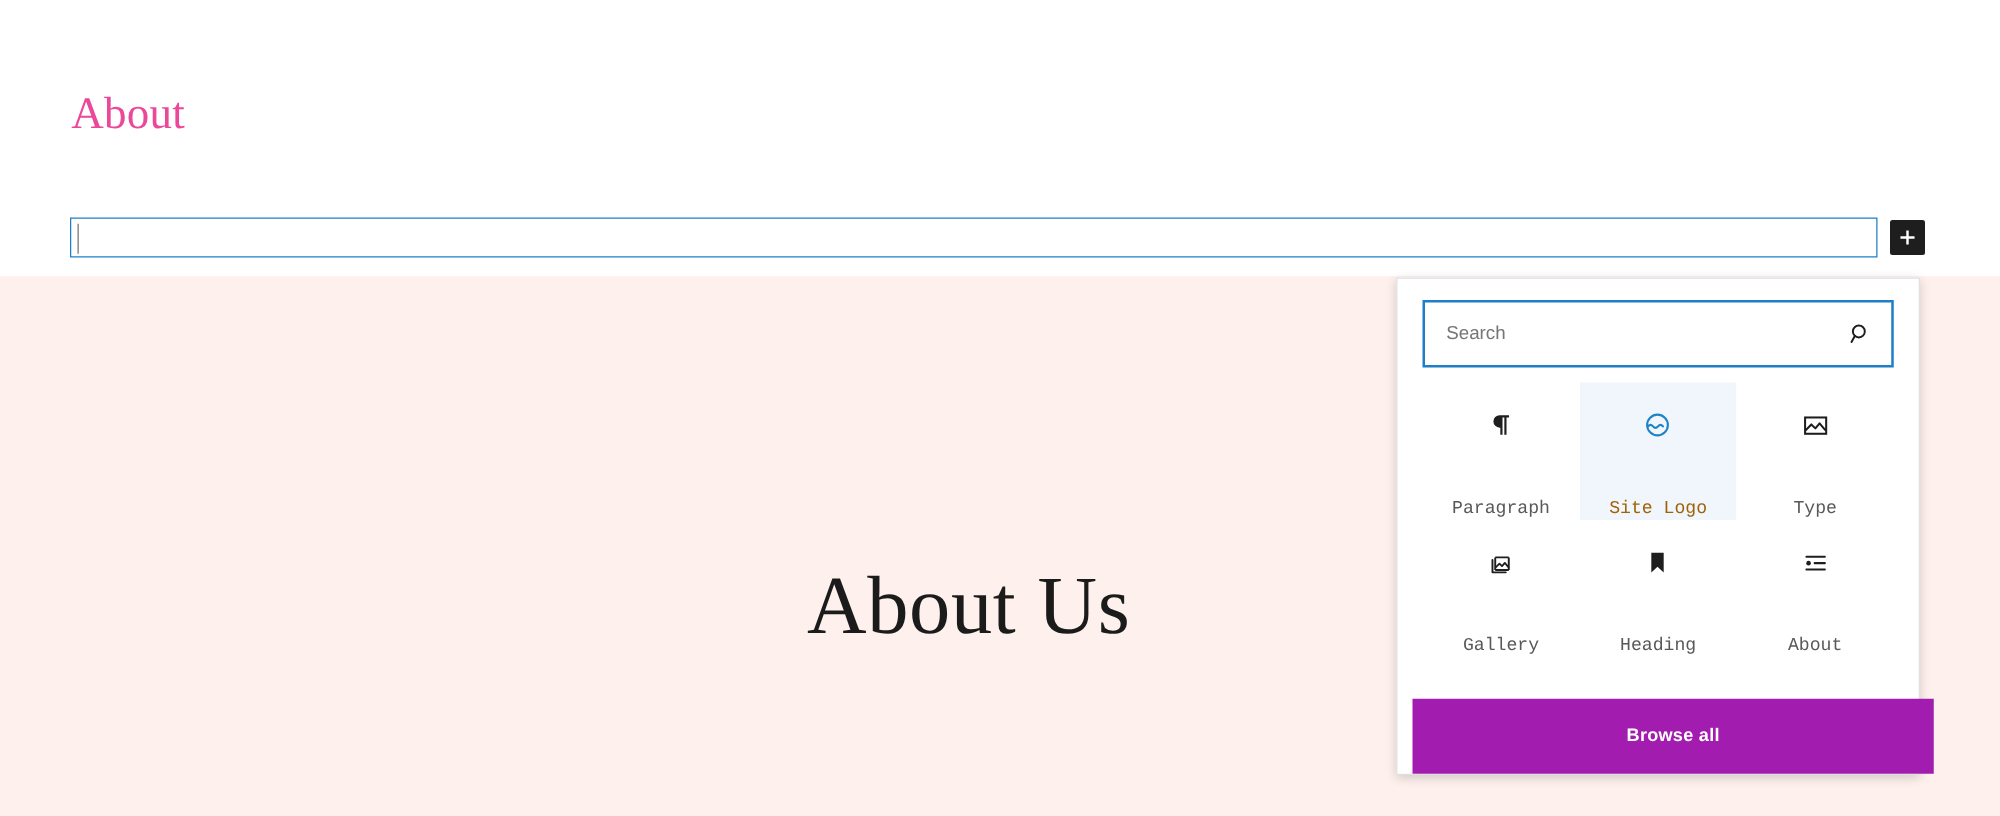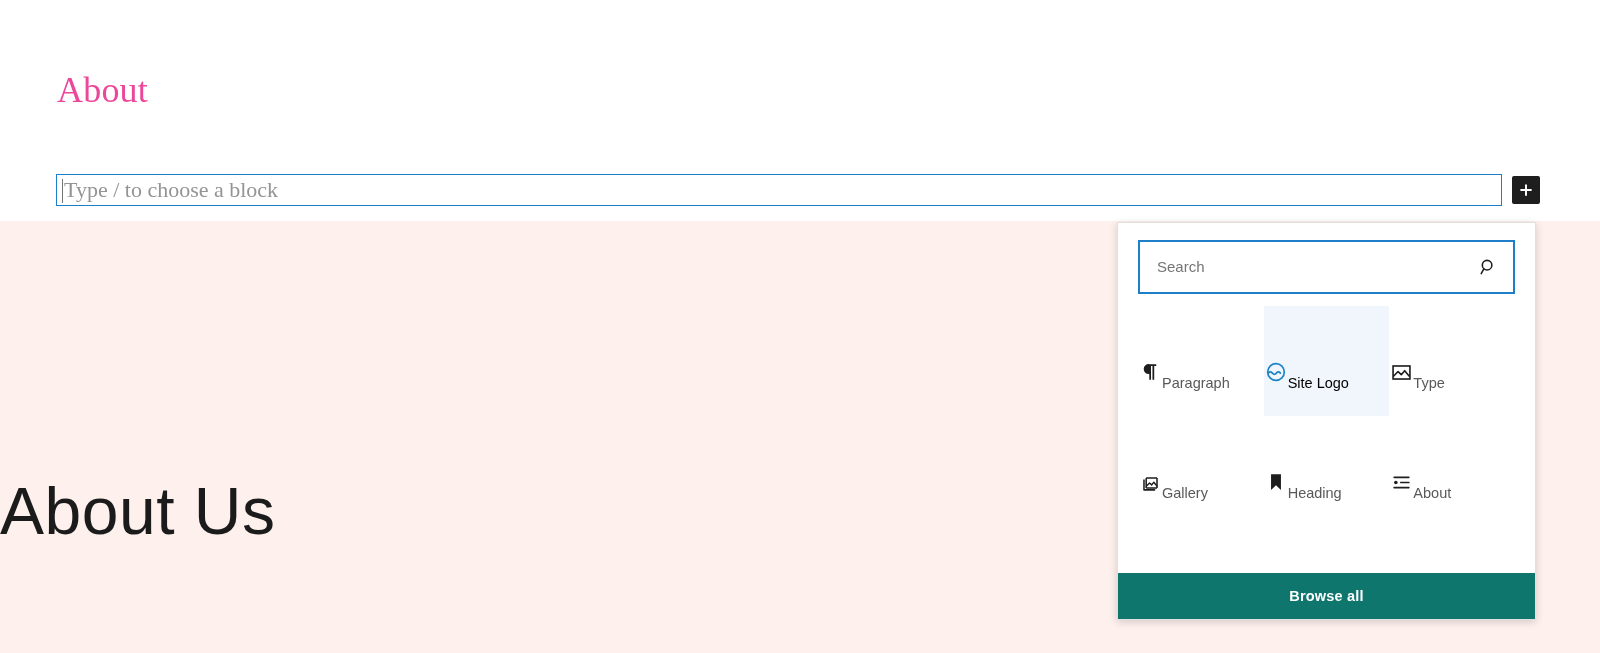--- a/index.html
+++ b/index.html
@@ -111,27 +111,27 @@
     width: 1600px;
     height: 432px;
     background: #fdf0ed;
   }
 
   .about-us-heading {
     position: absolute;
     left: 0;
     top: 225px;
     width: 1550px;
-    font-family: Liberation Sans, sans-serif;
+    text-align: center;
+    font-family: Liberation Serif, serif;
     font-size: 66px;
     line-height: 78px;
     font-weight: 400;
     color: #1b1b1b;
     letter-spacing: 0.5px;
-    margin-top: 26px;
   }
 
   
   .quick-inserter {
     position: absolute;
     left: 1117px;
     top: 222px;
     width: 419px;
     height: 398px;
     background: #ffffff;
@@ -183,28 +183,28 @@
     flex: 1 1 auto;
     display: grid;
     grid-template-columns: repeat(3, 1fr);
     grid-template-rows: 110px 110px;
     padding: 12px 20px 0 20px;
     align-content: start;
   }
 
   .qi-block {
     display: flex;
-    flex-direction: row;
-    align-items: center;
-    justify-content: flex-start;
+    flex-direction: column;
+    align-items: center;
+    justify-content: space-between;
     padding-top: 22px;
     background: transparent;
     border: none;
     cursor: pointer;
-    font-family: Liberation Sans, sans-serif;
+    font-family: Liberation Mono, monospace;
   }
 
   .qi-block.is-active {
     background: #f0f6fc;
   }
 
   .qi-block .qi-icon {
     width: 24px;
     height: 24px;
     display: flex;
@@ -221,59 +221,59 @@
 
   .qi-block .qi-label {
     margin-top: 21px;
     font-size: 14.5px;
     line-height: 18px;
     color: #595959;
     white-space: nowrap;
   }
 
   .qi-block.is-active .qi-label {
-    color: #000000;
+    color: #a16207;
   }
 
   
   .qi-browse-all {
     flex: 0 0 auto;
-    height: 46px;
-    background: #0f766e;
+    height: 60px;
+    background: #a21caf;
     color: #ffffff;
     border: none;
     width: 100%;
     font-family: "Liberation Sans", sans-serif;
     font-size: 14.5px;
     font-weight: 700;
     letter-spacing: 0.2px;
     cursor: pointer;
     display: flex;
     align-items: center;
     justify-content: center;
+    margin-left: 12px;
   }
 </style>
 </head>
 <body>
 
 <div class="editor-canvas">
 
   <div class="title-band">
     <div class="page-title">About</div>
   </div>
 
   <div class="content-area">
     <div class="about-us-heading">About Us</div>
   </div>
 
   <div class="block-appender-row">
 
     <div class="empty-block-input">
       <span class="caret"></span>
-      <span class="placeholder">Type / to choose a block</span>
     </div>
 
     <button class="inserter-toggle" aria-label="Add block">
       <span>
         <svg width="18" height="18" viewBox="0 0 24 24" fill="none" aria-hidden="true">
           <path d="M12 4.5v15M4.5 12h15" stroke="#ffffff" stroke-width="2.6" stroke-linecap="butt"></path>
         </svg>
       </span>
     </button>
 

